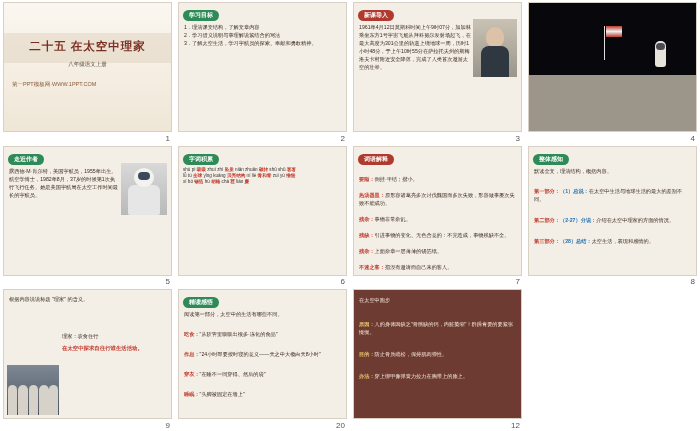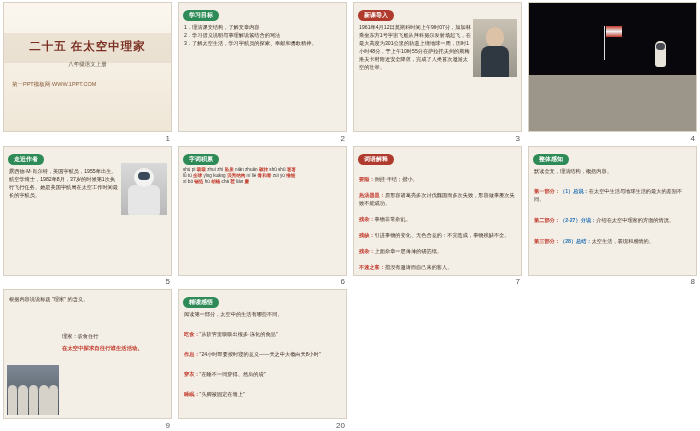--- a/index.html
+++ b/index.html
@@ -265,14 +265,25 @@
         <div style="margin-bottom:4px;"><span class="red-hl">吃食：</span><span>"从软管里吸吸出很多·冻化的食品"</span></div>
         <div style="margin-bottom:4px;"><span class="red-hl">作息：</span><span>"24小时即要按时寝的意义——天之中大概白天8小时"</span></div>
         <div style="margin-bottom:4px;"><span class="red-hl">穿衣：</span><span>"在睡不一同穿得、然后的袋"</span></div>
         <div><span class="red-hl">睡眠：</span><span>"头脚被固定在墙上"</span></div>
       </div>
     </div>
     <div class="pagenum">20</div>
   </div>
 
 
+  <div class="cell">
+    <div class="slide dark">
+      <div class="body-txt" style="padding-top:6px;">在太空中跑步</div>
+      <div class="body-txt" style="margin-top:8px;">
+        <div style="margin-bottom:6px;"><span class="yellow-hl">原因：</span><span>人的身体因缺乏"骨骼缺的钙，内脏萎缩"！群躁肯要的要紧张慢慢。</span></div>
+        <div style="margin-bottom:6px;"><span class="yellow-hl">目的：</span><span>防止骨质疏松，保持肌肉弹性。</span></div>
+        <div><span class="yellow-hl">办法：</span><span>穿上绑甲像弹簧力拉力在胸带上的膝上。</span></div>
+      </div>
+    </div>
+    <div class="pagenum">12</div>
+  </div>
 
 </div>
 
 </body></html>

